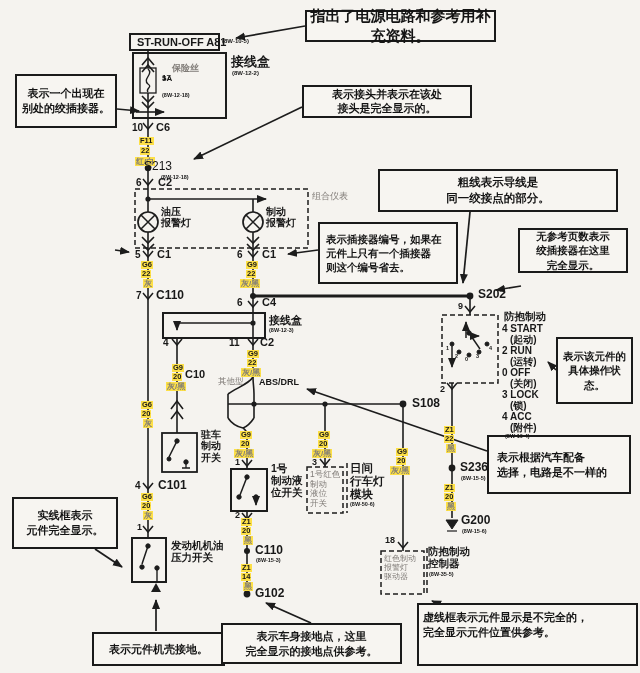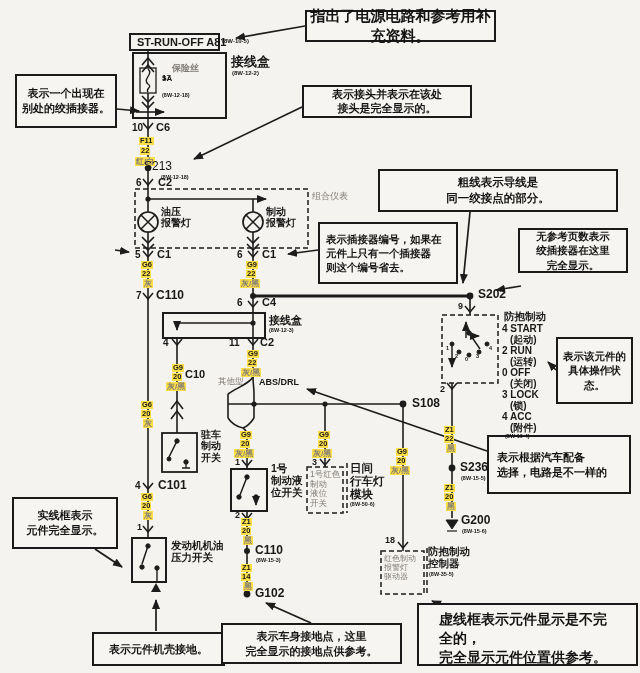--- a/index.html
+++ b/index.html
@@ -20,21 +20,21 @@
   .co-c{left:15px;top:74px;width:102px;height:54px;font-size:11px;}
   .co-d{left:13px;top:246px;width:102px;height:43px;font-size:11px;}
   .co-e{left:378px;top:169px;width:240px;height:43px;font-size:11.5px;}
   .co-f{left:318px;top:222px;width:140px;height:62px;font-size:10.5px;text-align:left;padding-left:6px;justify-content:flex-start;}
   .co-g{left:518px;top:228px;width:110px;height:45px;font-size:10.5px;}
   .co-h{left:556px;top:337px;width:77px;height:67px;font-size:10.5px;}
   .co-i{left:487px;top:435px;width:144px;height:59px;font-size:11px;text-align:left;padding-left:8px;justify-content:flex-start;}
   .co-j{left:12px;top:497px;width:106px;height:52px;font-size:11px;}
   .co-k{left:92px;top:632px;width:133px;height:34px;font-size:11px;}
   .co-l{left:221px;top:623px;width:181px;height:41px;font-size:11px;line-height:1.3;}
-  .co-m{left:417px;top:603px;width:221px;height:63px;font-size:14px;text-align:left;align-items:flex-start;justify-content:flex-start;padding:5px 20px;}
+  .co-m{left:417px;top:603px;width:221px;height:63px;font-size:11px;text-align:left;align-items:flex-start;justify-content:flex-start;padding:5px 4px;}
   #watermark{
     position:absolute;left:421px;top:642px;font-size:19px;font-weight:700;
     color:#3a3a3a;letter-spacing:0.5px;opacity:.88;z-index:30;white-space:nowrap;
   }
 </style>
 </head>
 <body>
 
 <div id="stage">
 

